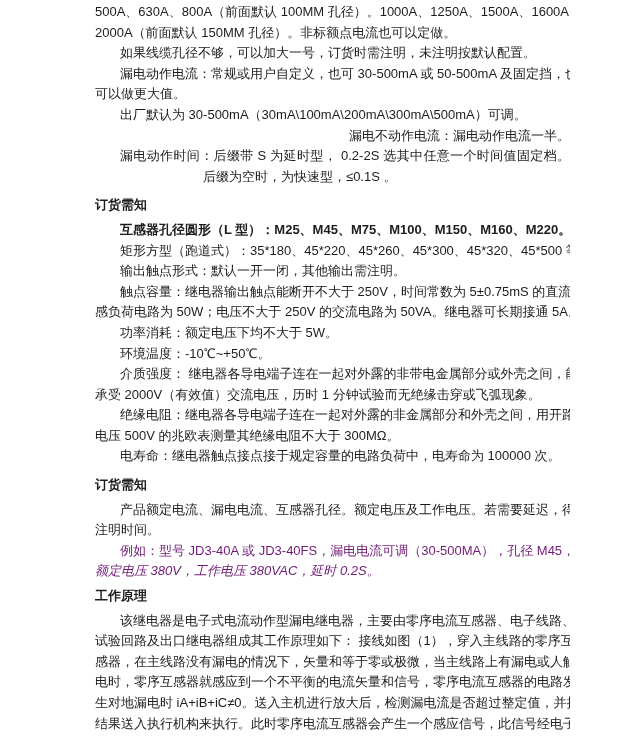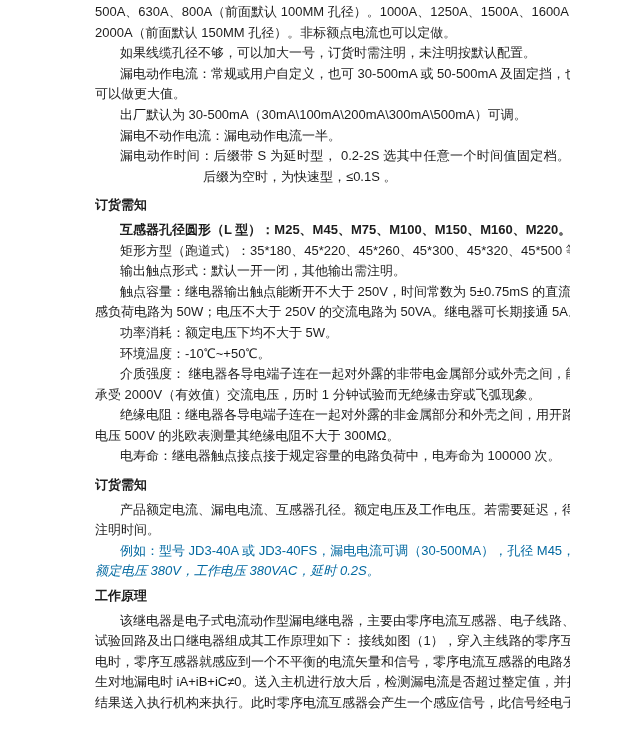--- a/index.html
+++ b/index.html
@@ -50,21 +50,21 @@
       <div class="line" style="padding-left: 25px;">如果线缆孔径不够，可以加大一号，订货时需注明，未注明按默认配置。</div>
     </div>
     <div class="block para">
       <div class="line fill" style="padding-left: 25px;">漏电动作电流：常规或用户自定义，也可 30-500mA 或 50-500mA 及固定挡，也</div>
       <div class="line" style="padding-left: 0px;">可以做更大值。</div>
     </div>
     <div class="block para">
       <div class="line" style="padding-left: 25px;">出厂默认为 30-500mA（30mA\100mA\200mA\300mA\500mA）可调。</div>
     </div>
     <div class="block para">
-      <div class="line" style="padding-left: 25px;">漏电不动作电流：漏电动作电流一半。</div>
+      <div class="line" style="padding-left: 25px; text-align: right;">漏电不动作电流：漏电动作电流一半。</div>
     </div>
     <div class="block para">
       <div class="line fill" style="padding-left: 25px;">漏电动作时间：后缀带 S 为延时型， 0.2-2S 选其中任意一个时间值固定档。</div>
       <div class="line" style="padding-left: 108px;">后缀为空时，为快速型，≤0.1S 。</div>
     </div>
     <div class="block heading">
       <div class="line" style="padding-left: 0px;">订货需知</div>
     </div>
     <div class="block para">
       <div class="line" style="padding-left: 25px; font-weight: bold;">互感器孔径圆形（L 型）：M25、M45、M75、M100、M150、M160、M220。</div>
@@ -96,27 +96,28 @@
     <div class="block para">
       <div class="line" style="padding-left: 25px;">电寿命：继电器触点接点接于规定容量的电路负荷中，电寿命为 100000 次。</div>
     </div>
     <div class="block heading">
       <div class="line" style="padding-left: 0px;">订货需知</div>
     </div>
     <div class="block para">
       <div class="line fill" style="padding-left: 25px;">产品额定电流、漏电电流、互感器孔径。额定电压及工作电压。若需要延迟，得</div>
       <div class="line" style="padding-left: 0px;">注明时间。</div>
     </div>
-    <div class="block para red" style="color: #0369a1;">
+    <div class="block para red" style="color: #701a75;">
       <div class="line fill" style="padding-left: 25px;">例如：型号 JD3-40A 或 JD3-40FS，漏电电流可调（30-500MA），孔径 M45，</div>
       <div class="line" style="padding-left: 0px; font-style: italic;">额定电压 380V，工作电压 380VAC，延时 0.2S。</div>
     </div>
     <div class="block heading tight">
       <div class="line" style="padding-left: 0px;">工作原理</div>
     </div>
     <div class="block para">
       <div class="line fill" style="padding-left: 25px;">该继电器是电子式电流动作型漏电继电器，主要由零序电流互感器、电子线路、</div>
       <div class="line fill" style="padding-left: 0px;">试验回路及出口继电器组成其工作原理如下： 接线如图（1），穿入主线路的零序互</div>
+      <div class="line fill" style="padding-left: 0px;">感器，在主线路没有漏电的情况下，矢量和等于零或极微，当主线路上有漏电或人触</div>
       <div class="line fill" style="padding-left: 0px;">电时，零序互感器就感应到一个不平衡的电流矢量和信号，零序电流互感器的电路发</div>
       <div class="line fill" style="padding-left: 0px;">生对地漏电时 iA+iB+iC≠0。送入主机进行放大后，检测漏电流是否超过整定值，并把</div>
       <div class="line fill" style="padding-left: 0px;">结果送入执行机构来执行。此时零序电流互感器会产生一个感应信号，此信号经电子</div>
     </div>
   </main>
 
 </body></html>

